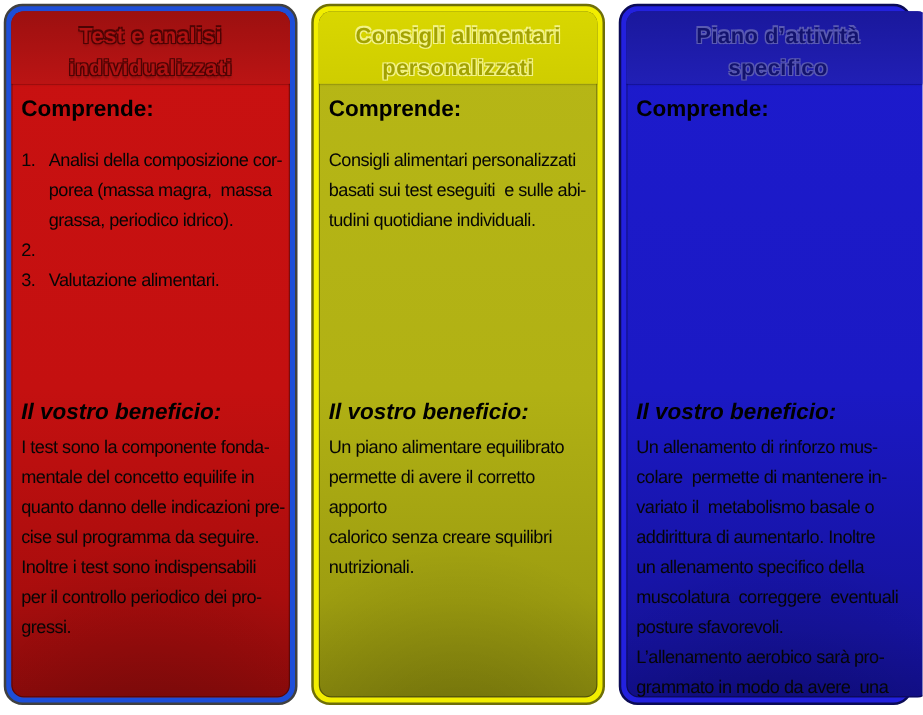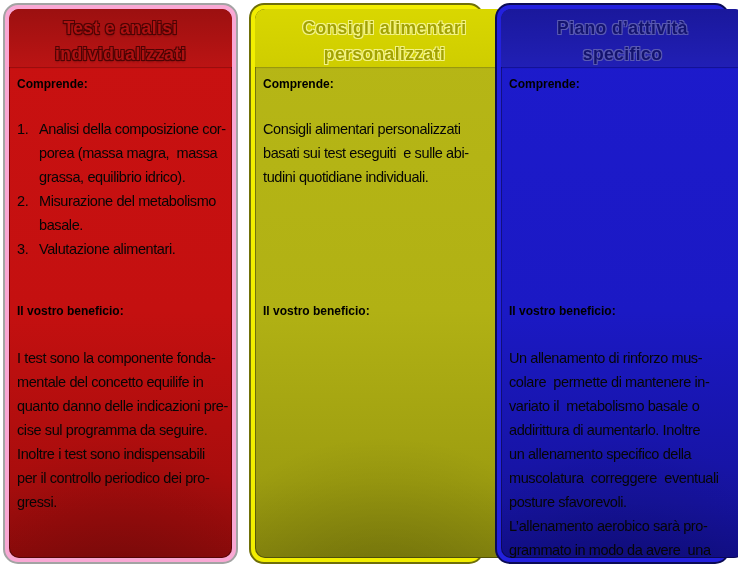--- a/index.html
+++ b/index.html
@@ -5,31 +5,31 @@
   html,body{margin:0;padding:0;}
   body{
     width:738px;height:572px;position:relative;background:#ffffff;
     font-family:"Liberation Sans","DejaVu Sans",sans-serif;
     overflow:hidden;
   }
   .panel{
     position:absolute;top:3px;width:235px;height:561px;
     border-radius:15px;padding:4px;box-sizing:border-box;
   }
-  .panel-red{left:3px;background:#f9a8d4;border:2px solid #a3a3a3;}
+  .panel-red{left:3px;background:#1d4ed8;border:2px solid #404040;}
   .panel-yellow{left:249px;background:#f2ee00;border:2px solid #6f6f08;}
   .panel-blue{left:495px;background:#2321de;border:2px solid #0b0b55;}
 
   .inner{
     position:relative;width:100%;height:100%;
     border-radius:10px;overflow:hidden;
     box-shadow:inset 0 0 0 1px rgba(0,0,0,0.35);
   }
   .panel-red .inner{background:linear-gradient(180deg,#c91111 0%,#c41010 55%,#a80d0d 86%,#900b0b 100%);}
-  .panel-yellow .inner{background:linear-gradient(180deg,#b7b716 0%,#b1b114 55%,#9d9d10 86%,#8a8a0e 100%);padding-left:36px;}
+  .panel-yellow .inner{background:linear-gradient(180deg,#b7b716 0%,#b1b114 55%,#9d9d10 86%,#8a8a0e 100%);}
   .panel-blue .inner{background:linear-gradient(180deg,#1d1bcd 0%,#1b19c4 55%,#16139f 90%,#120f8e 100%);padding-left:20px;}
 
   .inner::after{
     content:"";position:absolute;inset:0;border-radius:10px;pointer-events:none;
     background:radial-gradient(130% 55% at 50% 112%, rgba(0,0,0,0.22), rgba(0,0,0,0) 62%);
   }
 
   .band{
     position:absolute;top:0;left:0;right:0;height:58px;
     border-radius:10px 10px 0 0;
@@ -51,24 +51,24 @@
     color:#a2a200;
     text-shadow:-1px -1px 0 #f3f388,1px -1px 0 #f3f388,-1px 1px 0 #f3f388,1px 1px 0 #f3f388;
   }
   .panel-blue .title{
     color:#13136e;
     text-shadow:-1px -1px 0 #5a5ab2,1px -1px 0 #5a5ab2,-1px 1px 0 #5a5ab2,1px 1px 0 #5a5ab2;
   }
 
   .sec-label{
     position:absolute;left:8px;right:2px;z-index:2;
-    font-weight:bold;font-size:12px;color:#000;letter-spacing:0;
+    font-weight:bold;font-size:18px;color:#000;letter-spacing:0;
   }
   .comprende-label{top:68px;}
-  .beneficio-label{top:295px;}
+  .beneficio-label{top:310px;font-style:italic;}
 
   .bodytext{
     position:absolute;left:8px;right:1px;z-index:2;
     font-size:14.5px;line-height:24px;letter-spacing:-0.4px;
     color:#060606;white-space:pre-wrap;
   }
   .comprende-body{top:108px;}
   .beneficio-body{top:337px;}
 
   .olist{position:absolute;top:108px;left:8px;right:1px;z-index:2;}
@@ -89,26 +89,24 @@
   <div class="inner">
     <div class="band"></div>
     <div class="title">Test e analisi
 individualizzati</div>
     <div class="sec-label comprende-label">Comprende:</div>
     <div class="olist">
       <div class="row">
         <span class="num">1.</span>
         <span class="itext">Analisi della composizione cor-
 porea (massa magra,  massa
-grassa, equilibrio idrico).</span>
+grassa, periodico idrico).</span>
       </div>
       <div class="row">
         <span class="num">2.</span>
-        <span class="itext">Misurazione del metabolismo
-basale.</span>
       </div>
       <div class="row">
         <span class="num">3.</span>
         <span class="itext">Valutazione alimentari.</span>
       </div>
     </div>
     <div class="sec-label beneficio-label">Il vostro beneficio:</div>
     <div class="bodytext beneficio-body">I test sono la componente fonda-
 mentale del concetto equilife in
 quanto danno delle indicazioni pre-
@@ -122,20 +120,24 @@
 <div class="panel panel-yellow">
   <div class="inner">
     <div class="band"></div>
     <div class="title">Consigli alimentari
 personalizzati</div>
     <div class="sec-label comprende-label">Comprende:</div>
     <div class="bodytext comprende-body">Consigli alimentari personalizzati
 basati sui test eseguiti  e sulle abi-
 tudini quotidiane individuali.</div>
     <div class="sec-label beneficio-label">Il vostro beneficio:</div>
+    <div class="bodytext beneficio-body">Un piano alimentare equilibrato
+permette di avere il corretto apporto
+calorico senza creare squilibri
+nutrizionali.</div>
   </div>
 </div>
 
 <div class="panel panel-blue">
   <div class="inner">
     <div class="band"></div>
     <div class="title">Piano d’attività
 specifico</div>
     <div class="sec-label comprende-label">Comprende:</div>
     <div class="sec-label beneficio-label">Il vostro beneficio:</div>

